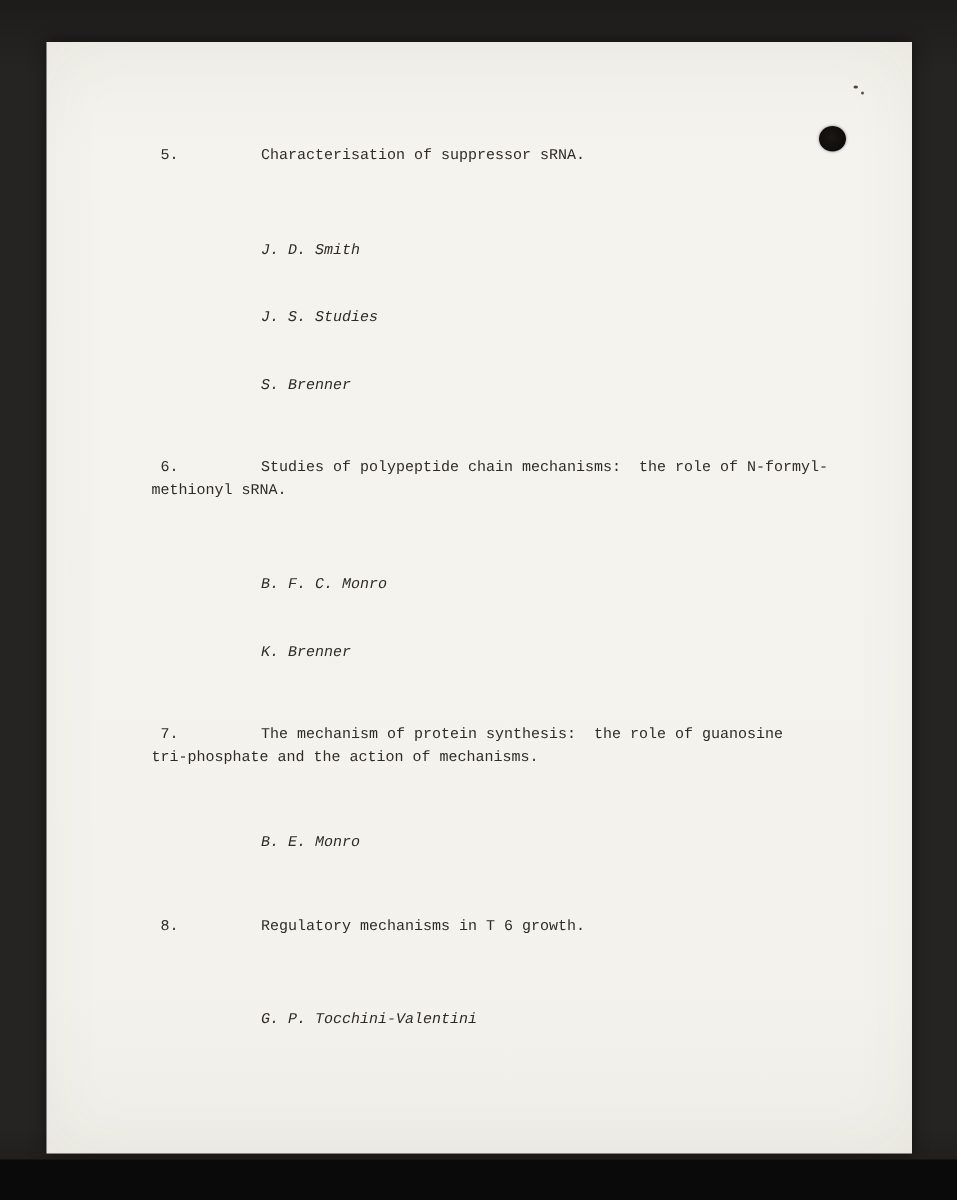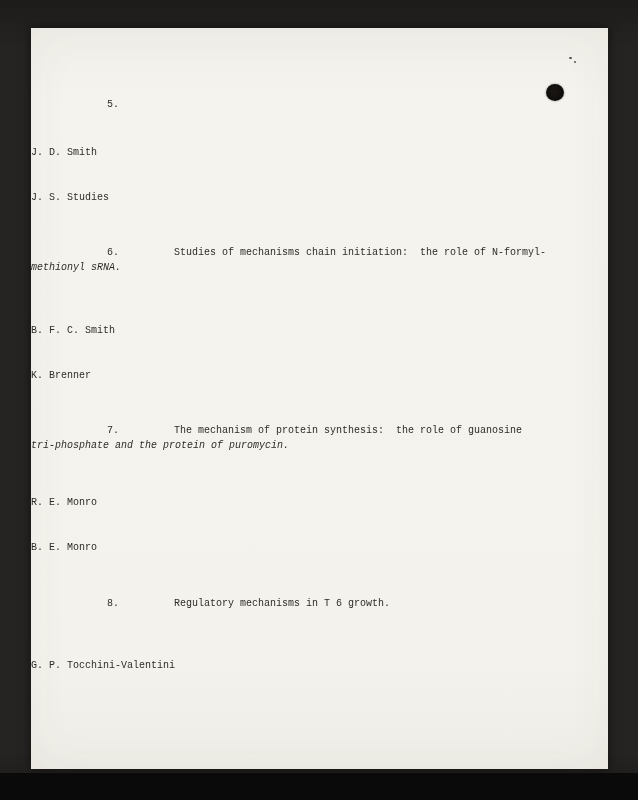--- a/index.html
+++ b/index.html
@@ -46,25 +46,27 @@
     top: 0;
     white-space: pre;
   }
   .txt {
     display: block;
     margin-left: 143px;
     white-space: pre;
   }
   .cont {
     display: block;
+    margin-left: 70px;
+    white-space: pre;
+  }
+  .authors {
+    margin-left: 143px;
     white-space: pre;
     font-style: italic;
-  }
-  .authors {
-    white-space: pre;
   }
   .author { white-space: pre; }
   .mt10 { margin-top: 10px; }
   .mt11 { margin-top: 11px; }
   .mt12 { margin-top: 12px; }
   .mt17 { margin-top: 17px; }
   .mt18 { margin-top: 18px; }
   .punch-dot {
     position: absolute;
     left: 515px;
@@ -95,43 +97,44 @@
   }
 </style>
 </head>
 <body>
 
 <div class="scan-bg">
   <div class="page">
 
     <div class="item">
       <span class="num">5.</span>
+      <span class="txt">Characterisation of suppressor sRNA.</span>
     </div>
     <div class="authors mt18">
       <div class="author">J. D. Smith</div>
       <div class="author">J. S. Studies</div>
+      <div class="author">S. Brenner</div>
     </div>
 
     <div class="item mt10">
       <span class="num">6.</span>
-      <span class="txt">Studies of mechanisms chain initiation:  the role of N-formyl-</span>
+      <span class="txt">Studies of polypeptide chain mechanisms:  the role of N-formyl-</span>
       <span class="cont">methionyl sRNA.</span>
     </div>
     <div class="authors mt18">
-      <div class="author">B. F. C. Smith</div>
+      <div class="author">B. F. C. Monro</div>
       <div class="author">K. Brenner</div>
     </div>
 
     <div class="item mt10">
       <span class="num">7.</span>
       <span class="txt">The mechanism of protein synthesis:  the role of guanosine</span>
-      <span class="cont">tri-phosphate and the protein of puromycin.</span>
+      <span class="cont">tri-phosphate and the action of mechanisms.</span>
     </div>
     <div class="authors mt12">
-      <div class="author">R. E. Monro</div>
       <div class="author">B. E. Monro</div>
     </div>
 
     <div class="item mt11">
       <span class="num">8.</span>
       <span class="txt">Regulatory mechanisms in T 6 growth.</span>
     </div>
     <div class="authors mt17">
       <div class="author">G. P. Tocchini-Valentini</div>
       

